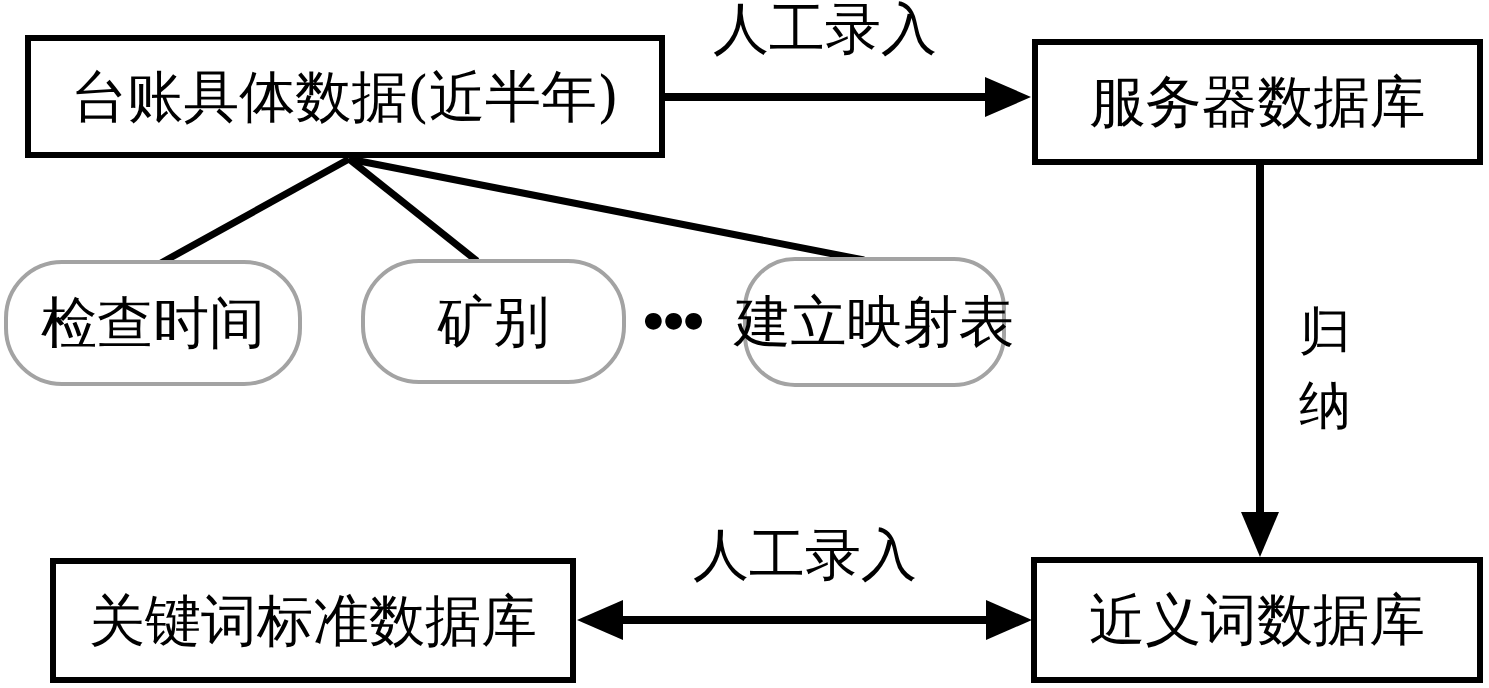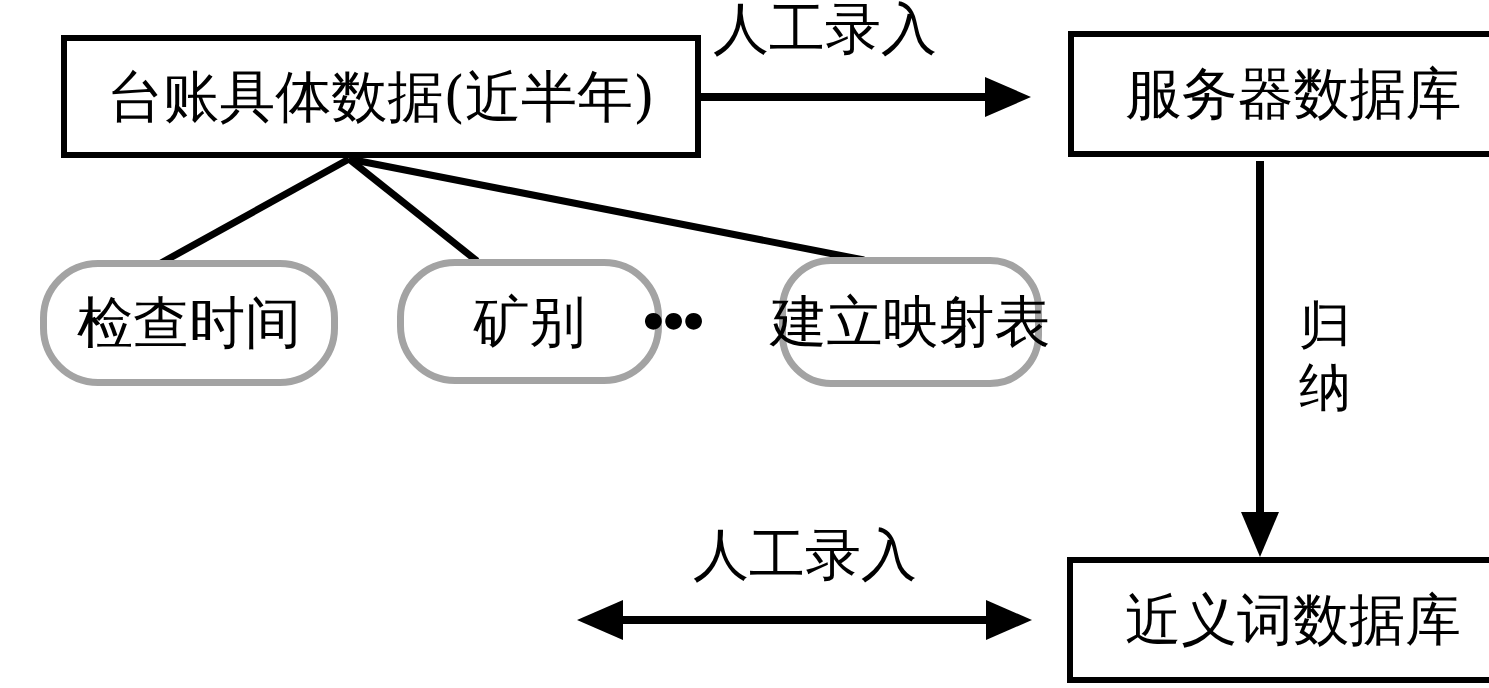--- a/index.html
+++ b/index.html
@@ -21,45 +21,44 @@
     position: absolute;
     box-sizing: border-box;
     background: #ffffff;
     display: flex;
     align-items: center;
     justify-content: center;
     text-align: center;
     font-size: 56px;
     line-height: 1.1;
     white-space: nowrap;
-    margin-left: 36px;
   }
   .rect { border: 6px solid #000000; }
-  .rounded { border: 7px solid #a3a3a3; border-radius: 58px; text-align: right; }
+  .rounded { border: 4px solid #a3a3a3; border-radius: 58px; text-align: right; }
 
   .node-ledger    { left: 25px;   top: 35px;  width: 640px; height: 123px; }
-  .node-server    { left: 1032px; top: 31px;  width: 451px; height: 126px; }
+  .node-server    { left: 1032px; top: 39px;  width: 451px; height: 126px; }
   .node-checktime { left: 4px;    top: 260px; width: 298px; height: 126px; }
   .node-minetype  { left: 361px;  top: 259px; width: 265px; height: 125px; }
   .node-person    { left: 743px;  top: 257px; width: 263px; height: 130px; border-radius: 52px; }
   .node-keyword   { left: 50px;   top: 558px; width: 526px; height: 125px; }
   .node-synonym   { left: 1031px; top: 557px; width: 452px; height: 126px; }
 
   .edge-label {
     position: absolute;
     font-size: 56px;
     line-height: 1.1;
     text-align: center;
     white-space: nowrap;
   }
   .label-manual  { left: 665px; top: -2px;  width: 320px; }
   .label-mapping { left: 640px; top: 524px; width: 330px; }
   .label-induction {
     left: 1294px; top: 294px; width: 62px;
-    font-size: 52px; line-height: 62px;
+    font-size: 52px; line-height: 74px;
     white-space: normal; word-break: break-all;
   }
   .ellipsis-dots {
     position: absolute;
     left: 645px; top: 306px; width: 58px; height: 28px;
     display: flex; align-items: center; justify-content: center;
     font-size: 22px; letter-spacing: 1px; line-height: 28px;
     font-family: "DejaVu Sans", "Liberation Sans", sans-serif;
   }
 </style>
@@ -94,20 +93,23 @@
   </svg>
 
   <div class="node rect node-ledger">
     <span>台账具体数据(近半年)</span>
   </div>
 
   <div class="node rect node-server">
     <span>服务器数据库</span>
   </div>
 
+  <div class="node rect node-keyword">
+    <span>关键词标准数据库</span>
+  </div>
 
   <div class="node rect node-synonym">
     <span>近义词数据库</span>
   </div>
 
   <div class="node rounded node-checktime">
     <span>检查时间</span>
   </div>
 
   <div class="node rounded node-minetype">

